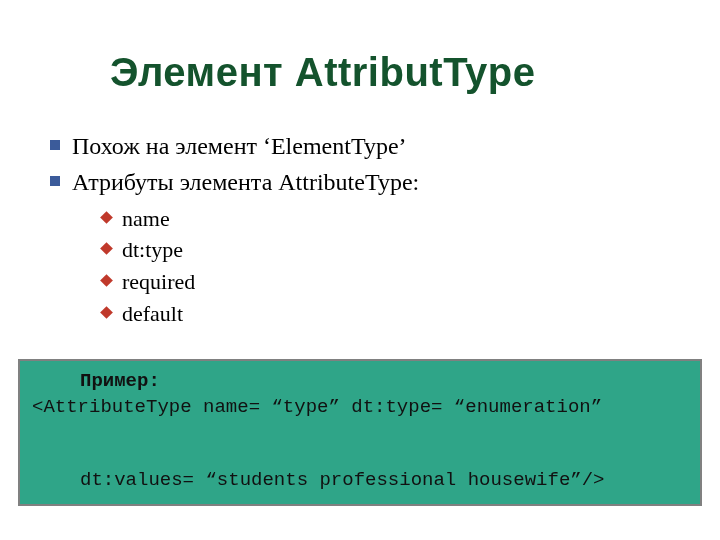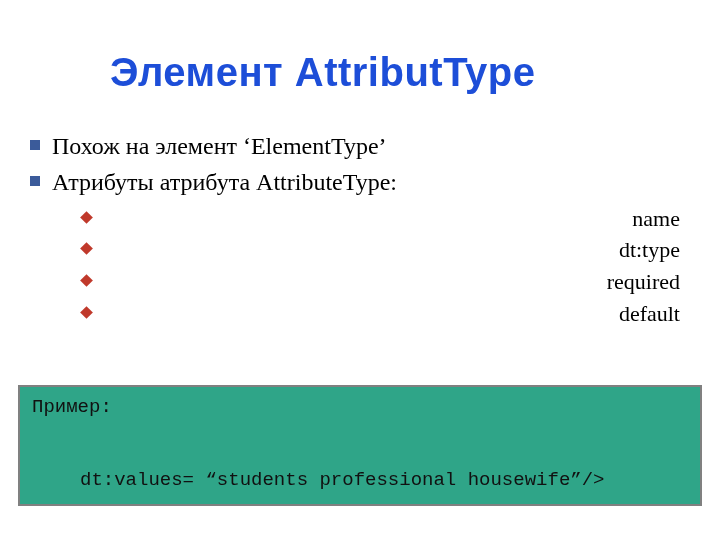--- a/index.html
+++ b/index.html
@@ -18,27 +18,27 @@
     height: 540px;
     box-sizing: border-box;
   }
   .title {
     position: absolute;
     top: 50px;
     left: 110px;
     font-family: Arial, "Helvetica Neue", Helvetica, sans-serif;
     font-weight: 700;
     font-size: 40px;
-    color: #1d4ed8;
+    color: #14532d;
     letter-spacing: 0.5px;
   }
   .body {
     position: absolute;
     top: 128px;
-    left: 24px;
+    left: 44px;
     right: 40px;
     font-family: Liberation Serif, serif;
   }
   ul.main {
     list-style: none;
     margin: 0;
     padding: 0;
   }
   ul.main > li {
     position: relative;
@@ -60,21 +60,20 @@
     list-style: none;
     margin: 4px 0 0 0;
     padding: 0;
   }
   ul.sub > li {
     position: relative;
     padding: 1px 0 1px 50px;
     font-size: 22px;
     line-height: 1.35;
     color: #000;
-    text-align: right;
   }
   ul.sub > li::before {
     content: "";
     position: absolute;
     left: 30px;
     top: 10px;
     width: 9px;
     height: 9px;
     transform: rotate(45deg);
     background: #c0392b;
@@ -87,21 +86,22 @@
     background: #2fa588;
     border: 2px solid #808080;
     padding: 8px 12px 10px 12px;
     font-family: "Courier New", Courier, monospace;
     font-size: 19px;
     line-height: 1.35;
     color: #111;
     box-sizing: border-box;
   }
   .example-box .label {
-    font-weight: 400;
+    font-weight: 700;
+    margin-left: 48px;
   }
   .example-box .code-line {
     white-space: pre;
     font-family: "Courier New", Courier, monospace;
   }
   .indent {
     padding-left: 48px;
     margin-top: 48px;
   }
 </style>
@@ -111,37 +111,38 @@
 <div class="slide">
 
   <div class="title">Элемент AttributType</div>
 
   <div class="body">
     <ul class="main">
       <li>
         <span>Похож на элемент ‘ElementType’</span>
       </li>
       <li>
-        <span>Атрибуты атрибута AttributeType:</span>
+        <span>Атрибуты элемента AttributeType:</span>
         <ul class="sub">
           <li>
             <span>name</span>
           </li>
           <li>
             <span>dt:type</span>
           </li>
           <li>
             <span>required</span>
           </li>
           <li>
             <span>default</span>
           </li>
         </ul>
       </li>
     </ul>
   </div>
 
   <div class="example-box">
     <div class="label">Пример:</div>
+    <div class="code-line">&lt;AttributeType name= “type” dt:type= “enumeration”</div>
     <div class="code-line indent">dt:values= “students professional housewife”/&gt;</div>
   </div>
 
 </div>
 
 </body></html>

